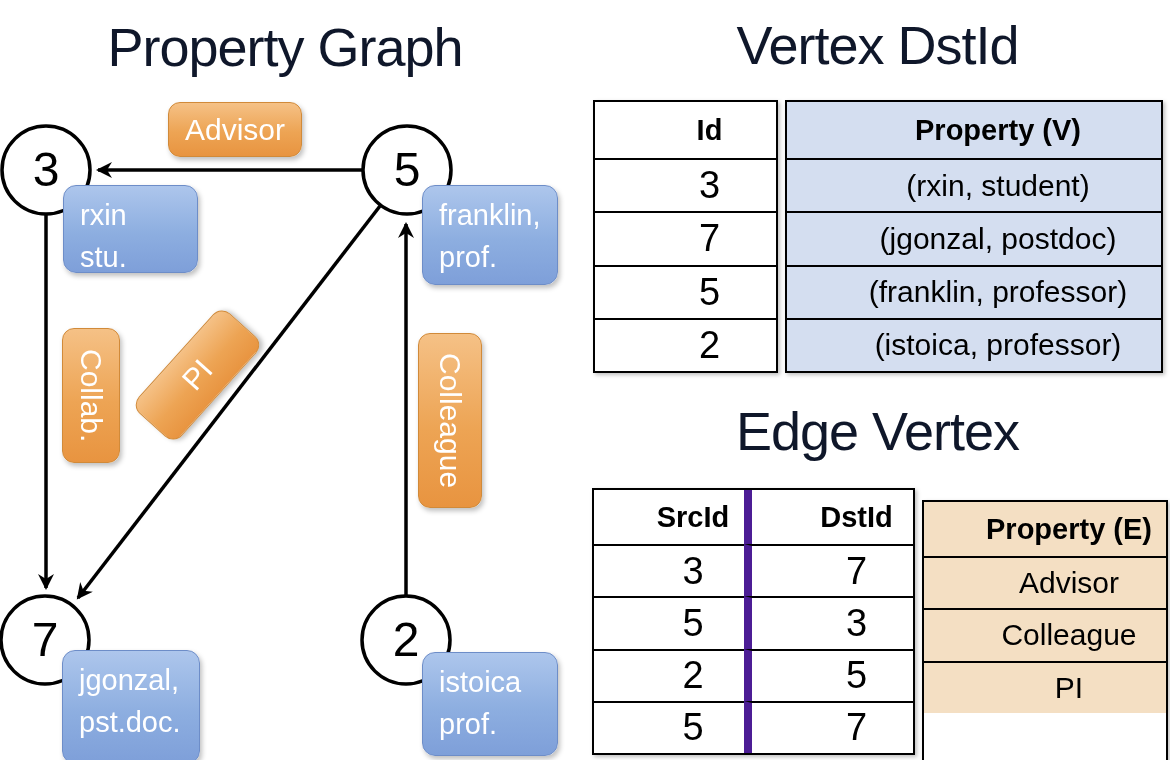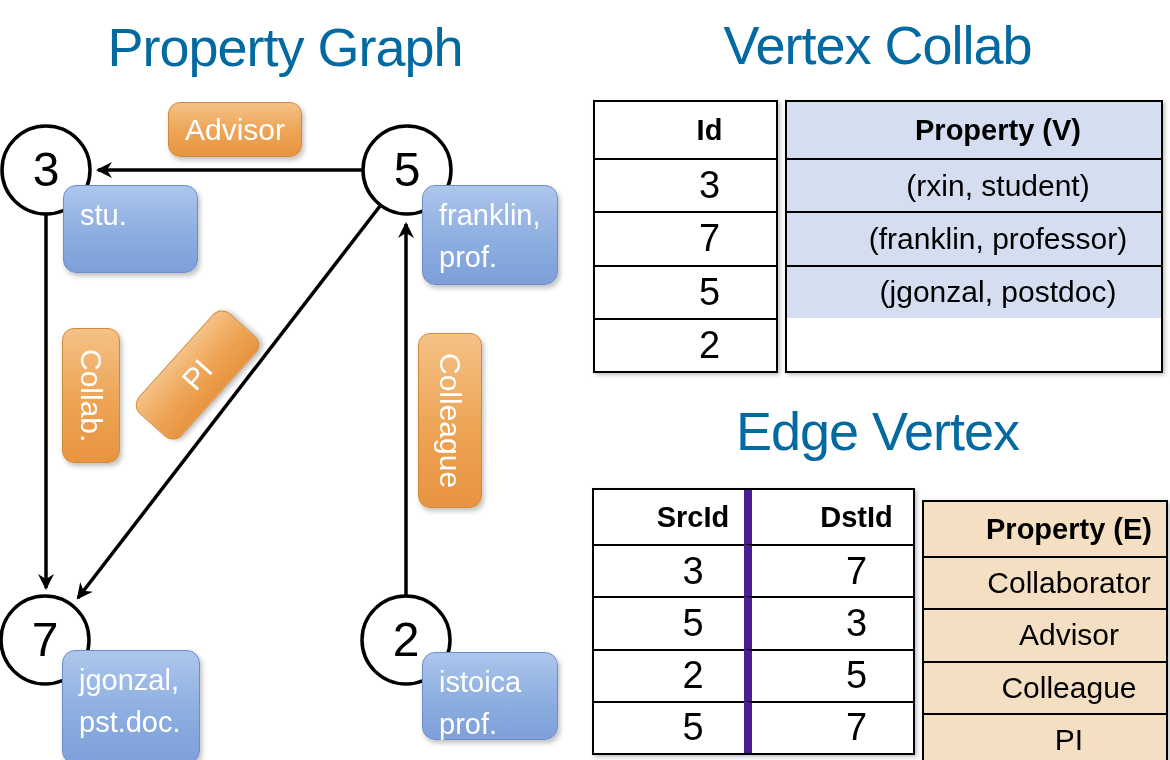--- a/index.html
+++ b/index.html
@@ -3,21 +3,21 @@
 <meta charset="utf-8">
 <style>
   html,body{margin:0;padding:0;background:#fff;}
   .canvas{
     position:relative;width:1170px;height:760px;background:#fff;overflow:hidden;
     font-family:"Liberation Sans",sans-serif;color:#000;
   }
   
   .big-title{
     position:absolute;text-align:center;font-size:54px;font-weight:400;
-    letter-spacing:-1px;color:#0369a1;white-space:nowrap;
+    letter-spacing:-1px;color:#0f172a;white-space:nowrap;
   }
   .title-graph{left:0;width:570px;top:16px;}
   .title-vertex{left:585px;width:585px;top:14px;}
   .title-edge{left:585px;width:585px;top:400px;}
   
   .edges-svg{position:absolute;left:0;top:0;width:1170px;height:760px;}
   .node-num{
     position:absolute;width:64px;height:64px;line-height:64px;text-align:center;
     font-size:48px;font-weight:400;color:#000;
   }
@@ -58,21 +58,21 @@
   .bl{border-left:8px solid #4c1d95;}
   .bg-blue{background:#d4def0;}
   .bg-tan{background:#f4dfc3;}
 </style>
 </head>
 <body>
 
 <div class="canvas">
 
   <div class="big-title title-graph">Property Graph</div>
-  <div class="big-title title-vertex">Vertex Collab</div>
+  <div class="big-title title-vertex">Vertex DstId</div>
   <div class="big-title title-edge">Edge Vertex</div>
 
   <svg class="edges-svg" viewBox="0 0 1170 760">
     <defs>
       <marker id="ah" markerUnits="userSpaceOnUse" markerWidth="18" markerHeight="18" refX="14" refY="8" orient="auto">
         <path d="M0,0 L16,8 L0,16 L5,8 z" fill="#000"></path>
       </marker>
     </defs>
     <circle cx="46" cy="170" r="44" fill="#fff" stroke="#000" stroke-width="3.5"></circle>
     <circle cx="407" cy="170" r="44" fill="#fff" stroke="#000" stroke-width="3.5"></circle>
@@ -83,31 +83,32 @@
     <line x1="380" y1="206" x2="78" y2="598" stroke="#000" stroke-width="3.5" marker-end="url(#ah)"></line>
     <line x1="406" y1="596" x2="406" y2="224" stroke="#000" stroke-width="3.5" marker-end="url(#ah)"></line>
   </svg>
 
   <div class="node-num" style="left:14px;top:138px;">3</div>
   <div class="node-num" style="left:375px;top:138px;">5</div>
   <div class="node-num" style="left:13px;top:608px;">7</div>
   <div class="node-num" style="left:374px;top:608px;">2</div>
 
   <div class="nodebox" style="left:63px;top:185px;width:135px;height:88px;">
+    <div>rxin</div>
     <div>stu.</div>
   </div>
   <div class="nodebox" style="left:422px;top:185px;width:136px;height:100px;">
     <div>franklin,</div>
     <div>prof.</div>
   </div>
   <div class="nodebox" style="left:62px;top:650px;width:138px;height:114px;">
     <div>jgonzal,</div>
     <div>pst.doc.</div>
   </div>
-  <div class="nodebox" style="left:422px;top:652px;width:136px;height:88px;">
+  <div class="nodebox" style="left:422px;top:652px;width:136px;height:104px;">
     <div>istoica</div>
     <div>prof.</div>
   </div>
 
   <div class="edgebox" style="left:168px;top:102px;width:134px;height:55px;">
     <span>Advisor</span>
   </div>
   <div class="edgebox vertical" style="left:62px;top:328px;width:58px;height:135px;">
     <span>Collab.</span>
   </div>
@@ -122,38 +123,38 @@
     <div class="cell htext">Id</div>
     <div class="cell num bt">3</div>
     <div class="cell num bt">7</div>
     <div class="cell num bt">5</div>
     <div class="cell num bt">2</div>
   </div>
 
   <div class="tbl" style="left:785px;top:100px;width:378px;height:273px;grid-template-rows:56px repeat(4,1fr);">
     <div class="cell htext bg-blue">Property (V)</div>
     <div class="cell txt bt bg-blue">(rxin, student)</div>
+    <div class="cell txt bt bg-blue">(jgonzal, postdoc)</div>
     <div class="cell txt bt bg-blue">(franklin, professor)</div>
-    <div class="cell txt bt bg-blue">(jgonzal, postdoc)</div>
+    <div class="cell txt bt bg-blue">(istoica, professor)</div>
   </div>
 
   <div class="tbl" style="left:592px;top:488px;width:323px;height:267px;grid-template-columns:150px 1fr;grid-template-rows:54px repeat(4,1fr);">
     <div class="cell htext">SrcId</div>
     <div class="cell htext bl">DstId</div>
     <div class="cell num bt">3</div>
     <div class="cell num bt bl">7</div>
     <div class="cell num bt">5</div>
     <div class="cell num bt bl">3</div>
     <div class="cell num bt">2</div>
     <div class="cell num bt bl">5</div>
     <div class="cell num bt">5</div>
     <div class="cell num bt bl">7</div>
   </div>
 
   <div class="tbl" style="left:922px;top:500px;width:246px;height:267px;grid-template-rows:54px repeat(4,1fr);">
     <div class="cell htext bg-tan">Property (E)</div>
-    <div class="cell txt bt bg-tan">Collaborator</div>
     <div class="cell txt bt bg-tan">Advisor</div>
     <div class="cell txt bt bg-tan">Colleague</div>
     <div class="cell txt bt bg-tan">PI</div>
   </div>
 
 </div>
 
 </body></html>

